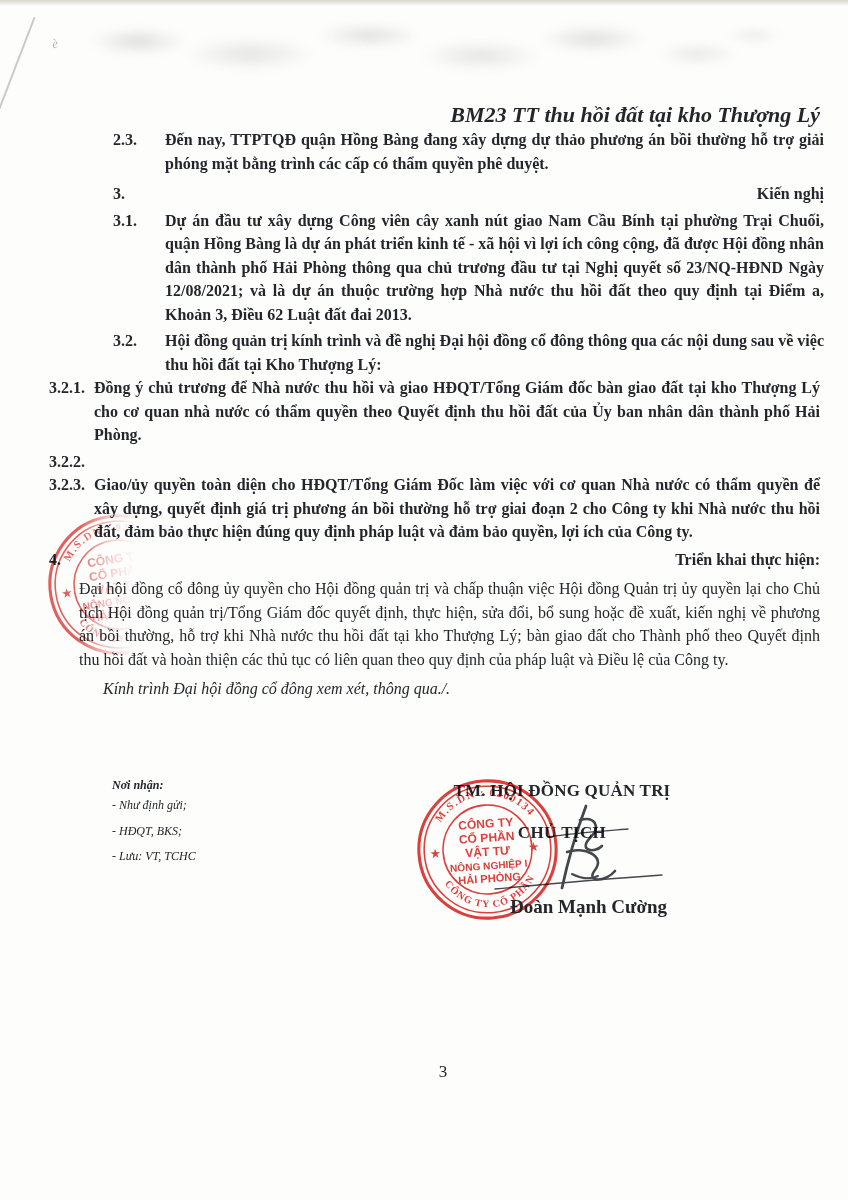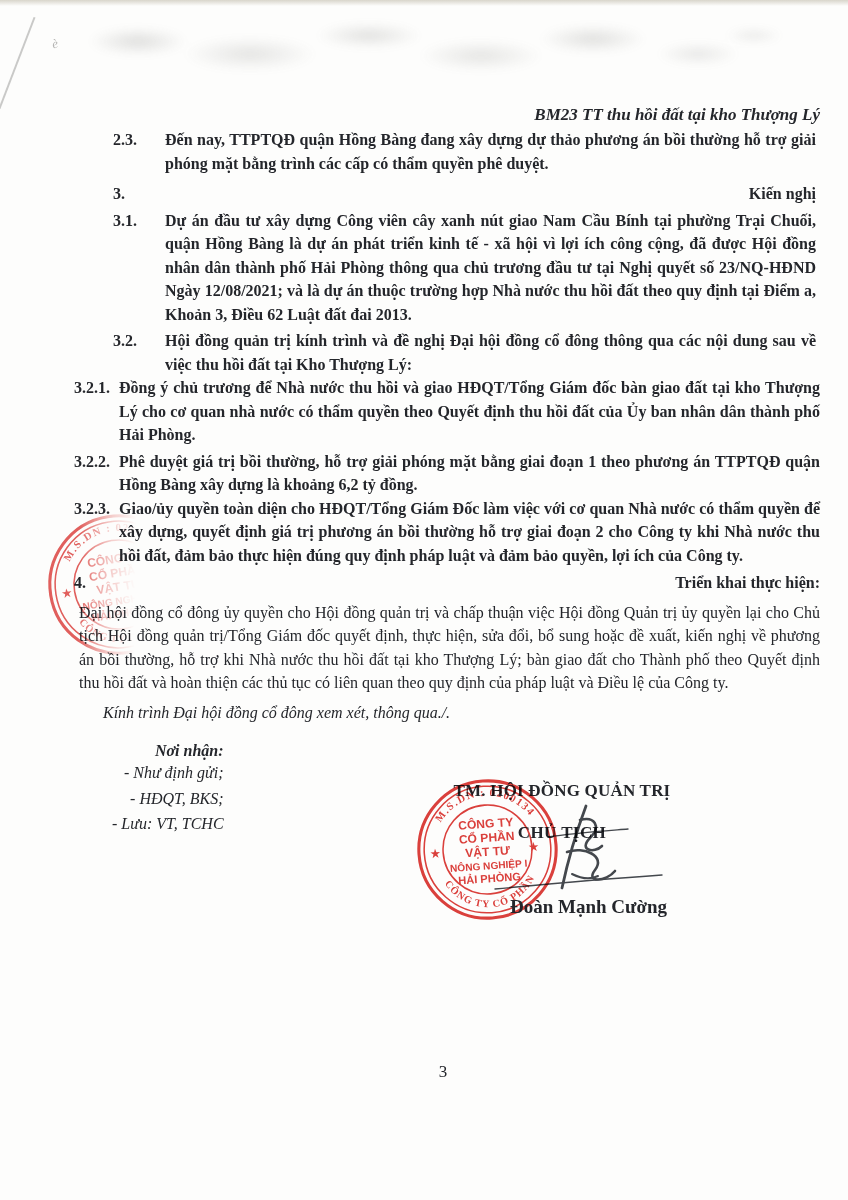--- a/index.html
+++ b/index.html
@@ -21,36 +21,36 @@
       radial-gradient(76px 20px at 73% 32%,rgba(118,118,114,.36),transparent 70%),
       radial-gradient(58px 16px at 88% 50%,rgba(132,132,128,.3),transparent 70%),
       radial-gradient(40px 10px at 96% 28%,rgba(132,132,128,.3),transparent 70%);
     filter:blur(4px);opacity:.6;}
   .corner-line{position:absolute;left:16px;top:14px;width:2px;height:98px;
     background:rgba(150,150,147,.5);transform:rotate(21deg);}
   .pencil-mark{position:absolute;left:52px;top:36px;font-size:13px;
     color:rgba(120,120,118,.55);font-style:italic;transform:rotate(-12deg);}
   
   .doc{position:absolute;top:104px;left:0;right:0;}
-  .header-note{font-size:17px;font-weight:bold;font-style:italic;
+  .header-note{font-size:22px;font-weight:bold;font-style:italic;
     text-align:right;padding-right:28px;line-height:21px;}
   .para{display:flex;font-size:16px;line-height:23.5px;}
   .para .txt{flex:1;text-align:justify;font-weight:bold;}
   .num{flex:none;font-weight:bold;}
-  .g1{padding-left:113px;padding-right:32px;}
+  .g1{padding-left:113px;padding-right:24px;}
   .g1 .num{width:52px;}
-  .g2{padding-left:74px;padding-right:28px;}
+  .g2{padding-left:49px;padding-right:28px;}
   .g2 .num{width:45px;}
   .heading .txt{font-weight:bold;text-align:right;}
   .plain{padding-left:79px;padding-right:28px;font-size:16px;line-height:23.5px;text-align:justify;}
   .closing{padding-left:103px;padding-right:28px;font-size:16px;line-height:23.5px;font-style:italic;}
   .mt3{margin-top:3px;}  .mt4{margin-top:4px;}  .mt6{margin-top:6px;}
   .mt7{margin-top:7px;}
   
-  .recipients{position:absolute;left:112px;top:742px;font-size:16px;text-align:right;}
+  .recipients{position:absolute;left:112px;top:778px;font-size:12px;}
   .recipients .r-title{font-weight:bold;font-style:italic;}
   .recipients .r-item{font-style:italic;line-height:25.5px;}
   .recipients .r-item:first-of-type{margin-top:5px;}
   .sig-block{position:absolute;left:402px;top:781px;width:320px;text-align:center;}
   .sig-line1{font-size:17px;font-weight:bold;letter-spacing:.2px;}
   .sig-line2{font-size:17px;font-weight:bold;margin-top:22px;letter-spacing:.4px;}
   .sig-name{position:absolute;left:447px;top:896px;width:220px;text-align:right;
     font-size:19px;font-weight:bold;}
   .page-number{position:absolute;left:432px;top:1062px;width:22px;text-align:center;font-size:17px;}
   
@@ -94,21 +94,20 @@
       <span class="txt">Hội đồng quản trị kính trình và đề nghị Đại hội đồng cổ đông thông qua các nội dung sau về việc thu hồi đất tại Kho Thượng Lý:</span>
     </div>
 
     <div class="para g2">
       <span class="num">3.2.1.</span>
       <span class="txt">Đồng ý chủ trương để Nhà nước thu hồi và giao HĐQT/Tổng Giám đốc bàn giao đất tại kho Thượng Lý cho cơ quan nhà nước có thẩm quyền theo Quyết định thu hồi đất của Ủy ban nhân dân thành phố Hải Phòng.</span>
     </div>
 
     <div class="para g2 mt3">
       <span class="num">3.2.2.</span>
-      <span class="txt">Phê duyệt giá trị bồi thường, hỗ trợ giải phóng mặt bằng giai đoạn 1 theo phương án TTPTQĐ quận Hồng Bàng xây dựng là khoảng 6,2 tỷ đồng.</span>
     </div>
 
     <div class="para g2">
       <span class="num">3.2.3.</span>
       <span class="txt">Giao/ủy quyền toàn diện cho HĐQT/Tổng Giám Đốc làm việc với cơ quan Nhà nước có thẩm quyền để xây dựng, quyết định giá trị phương án bồi thường hỗ trợ giai đoạn 2 cho Công ty khi Nhà nước thu hồi đất, đảm bảo thực hiện đúng quy định pháp luật và đảm bảo quyền, lợi ích của Công ty.</span>
     </div>
 
     <div class="para g2 heading mt4">
       <span class="num">4.</span>
       <span class="txt">Triển khai thực hiện:</span>

